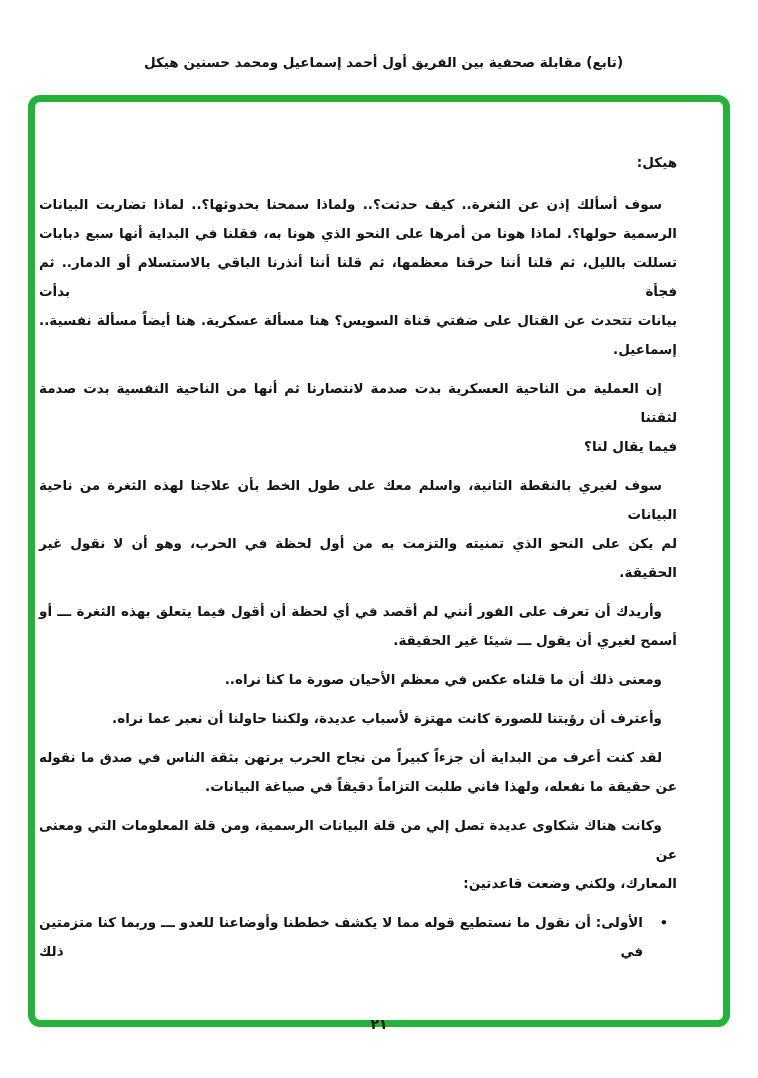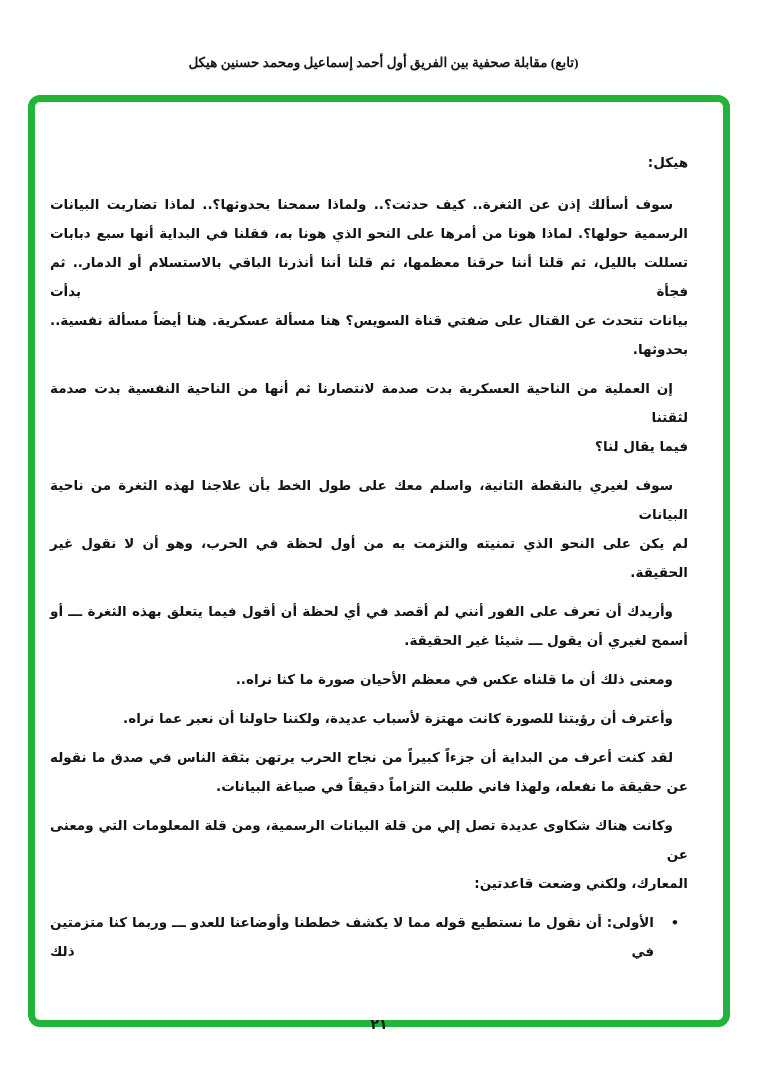--- a/index.html
+++ b/index.html
@@ -13,35 +13,34 @@
   .page { position: relative; width: 758px; height: 1078px; background:#ffffff; }
 
   .header-title {
     position: absolute;
     top: 54px; left: 9px; right: 0;
     text-align: center;
     direction: rtl;
     font-weight: bold;
     font-size: 13.5px;
     letter-spacing: 0;
-    font-family: Liberation Serif, serif;
   }
 
   .frame {
     position: absolute;
     left: 28px; top: 95px;
     width: 688px; height: 918px;
     border: 7px solid #23b33a;
     border-radius: 12px;
     background: #ffffff;
   }
 
   .doc-body {
     position: absolute;
-    left: 28px; top: 102px;
+    left: 17px; top: 102px;
     width: 688px; height: 911px;
     padding: 46px 28px 0 22px;
     box-sizing: border-box;
     direction: rtl;
     font-weight: bold;
     font-size: 13.5px;
     line-height: 29px;
     overflow: hidden;
   }
 
@@ -82,21 +81,21 @@
 
   <div class="frame" style="border-color: rgb(35, 179, 58);"></div>
 
   <div class="doc-body">
       <div class="speaker">هيكل:</div>
       <div class="para">
         <div class="line j first">سوف أسألك إذن عن الثغرة.. كيف حدثت؟.. ولماذا سمحنا بحدوثها؟.. لماذا تضاربت البيانات</div>
         <div class="line j">الرسمية حولها؟. لماذا هونا من أمرها على النحو الذي هونا به، فقلنا في البداية أنها سبع دبابات</div>
         <div class="line j">تسللت بالليل، ثم قلنا أننا حرقنا معظمها، ثم قلنا أننا أنذرنا الباقي بالاستسلام أو الدمار.. ثم فجأة بدأت</div>
         <div class="line j">بيانات تتحدث عن القتال على ضفتي قناة السويس؟ هنا مسألة عسكرية. هنا أيضاً مسألة نفسية..</div>
-        <div class="line">بحدوثها.</div>
+        <div class="line">إسماعيل.</div>
       </div>
       <div class="para">
         <div class="line j first">إن العملية من الناحية العسكرية بدت صدمة لانتصارنا ثم أنها من الناحية النفسية بدت صدمة لثقتنا</div>
         <div class="line c">فيما يقال لنا؟</div>
       </div>
       <div class="para">
         <div class="line j first">سوف لغيري بالنقطة الثانية، واسلم معك على طول الخط بأن علاجنا لهذه الثغرة من ناحية البيانات</div>
         <div class="line j">لم يكن على النحو الذي تمنيته والتزمت به من أول لحظة في الحرب، وهو أن لا نقول غير الحقيقة.</div>
       </div>
       <div class="para">

